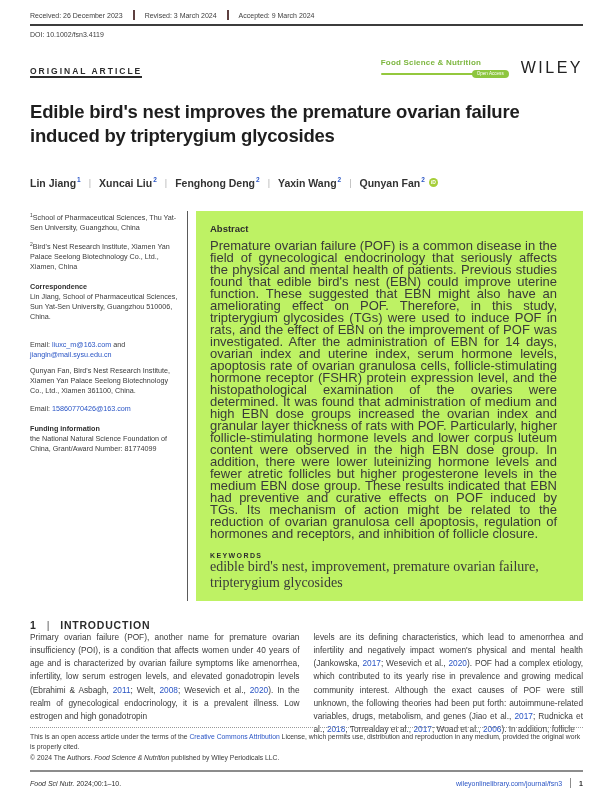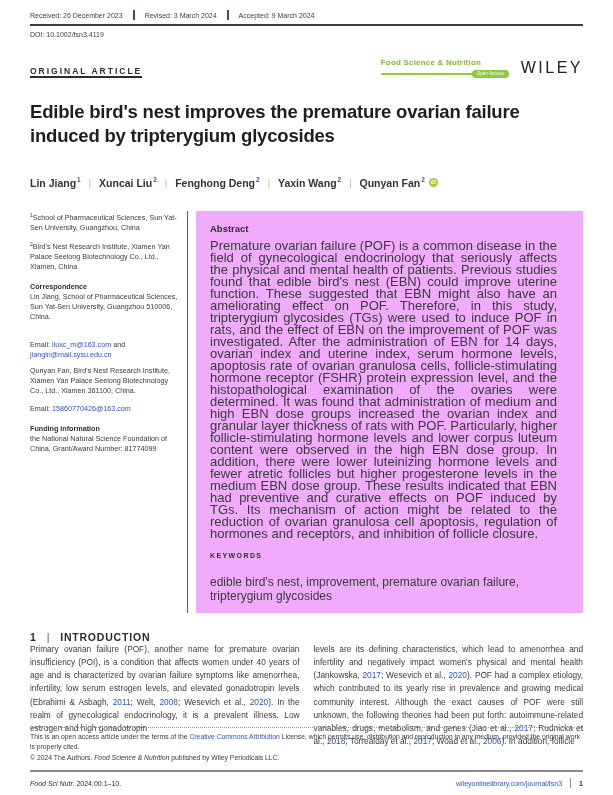--- a/index.html
+++ b/index.html
@@ -37,25 +37,25 @@
   .orcid { display:inline-block; width:9px; height:9px; border-radius:50%; background:#a6ce39;
            color:#fff; font-size:5px; font-weight:bold; text-align:center; line-height:9px; margin-left:4px; }
 
   
   .two-col { display:flex; margin-top:22px; }
   .sidebar { width:150px; flex:0 0 150px; font-size:7.2px; line-height:9.8px; color:#3a3a3a; }
   .sidebar p { margin-bottom:7px; }
   .sidebar .shead { font-weight:bold; margin-bottom:1px; margin-top:10px; color:#303030; }
   .sidebar sup { font-size:5px; }
   .vdiv { width:1px; background:#5a5a5a; margin:0 0 0 7px; }
-  .abstract-box { flex:1; background:#f0abfc; margin-left:8px; padding:12px 26px 10px 14px; min-height:368px; }
+  .abstract-box { flex:1; background:#bef264; margin-left:8px; padding:12px 26px 10px 14px; min-height:368px; }
   .abstract-box h2 { font-size:9.5px; color:#2e2e2e; margin-bottom:6px; }
   .abstract-text { font-size:13px; line-height:12px; text-align:justify; color:#3a3a3a; }
   .kw-head { font-size:7px; font-weight:bold; letter-spacing:1.4px; color:#2e2e2e; margin-top:12px; }
-  .kw-line { font-size:12px; margin-top:16px; color:#3a3a3a; }
+  .kw-line { font-size:14px; margin-top:0; color:#3a3a3a;font-family:Liberation Serif, serif; }
 
   
   .intro { margin-top:18px; }
   .sec-head { font-size:10.5px; font-weight:bold; letter-spacing:0.8px; color:#2b2b2b; display:flex; align-items:center; }
   .sec-head .hpipe { margin:0 10px; font-weight:normal; color:#555; }
   .body-cols { display:flex; gap:14px; }
   .body-cols p { flex:1; font-size:8.3px; line-height:13.2px; text-align:justify; color:#3a3a3a; }
 
   
   .page-footer { position:absolute; left:30px; right:30px; bottom:7px; }
@@ -109,21 +109,21 @@
     <span><span>Fenghong Deng</span><sup>2</sup></span>
     <span class="apipe">|</span>
     <span><span>Yaxin Wang</span><sup>2</sup></span>
     <span class="apipe">|</span>
     <span><span>Qunyan Fan</span><sup>2</sup></span>
     <span class="orcid">iD</span>
   </div>
 
   <div class="two-col">
     <aside class="sidebar">
-      <p><sup>1</sup><span>School of Pharmaceutical Sciences, Sun Yat-Sen University, Guangzhou, China</span></p>
+      <p><sup>1</sup><span>School of Pharmaceutical Sciences, Thu Yat-Sen University, Guangzhou, China</span></p>
       <p><sup>2</sup><span>Bird's Nest Research Institute, Xiamen Yan Palace Seelong Biotechnology Co., Ltd., Xiamen, China</span></p>
       <p class="shead">Correspondence</p>
       <p style="margin-bottom:18px;"><span>Lin Jiang, School of Pharmaceutical Sciences, Sun Yat-Sen University, Guangzhou 510006, China.</span></p>
       <p><span>Email: </span><span class="lnk">liuxc_m@163.com</span><span> and </span><span class="lnk">jiangln@mail.sysu.edu.cn</span></p>
       <p style="margin-bottom:8px;"><span>Qunyan Fan, Bird's Nest Research Institute, Xiamen Yan Palace Seelong Biotechnology Co., Ltd., Xiamen 361100, China.</span></p>
       <p><span>Email: </span><span class="lnk">15860770426@163.com</span></p>
       <p class="shead">Funding information</p>
       <p>the National Natural Science Foundation of China, Grant/Award Number: 81774099</p>
     </aside>
     <div class="vdiv"></div>

